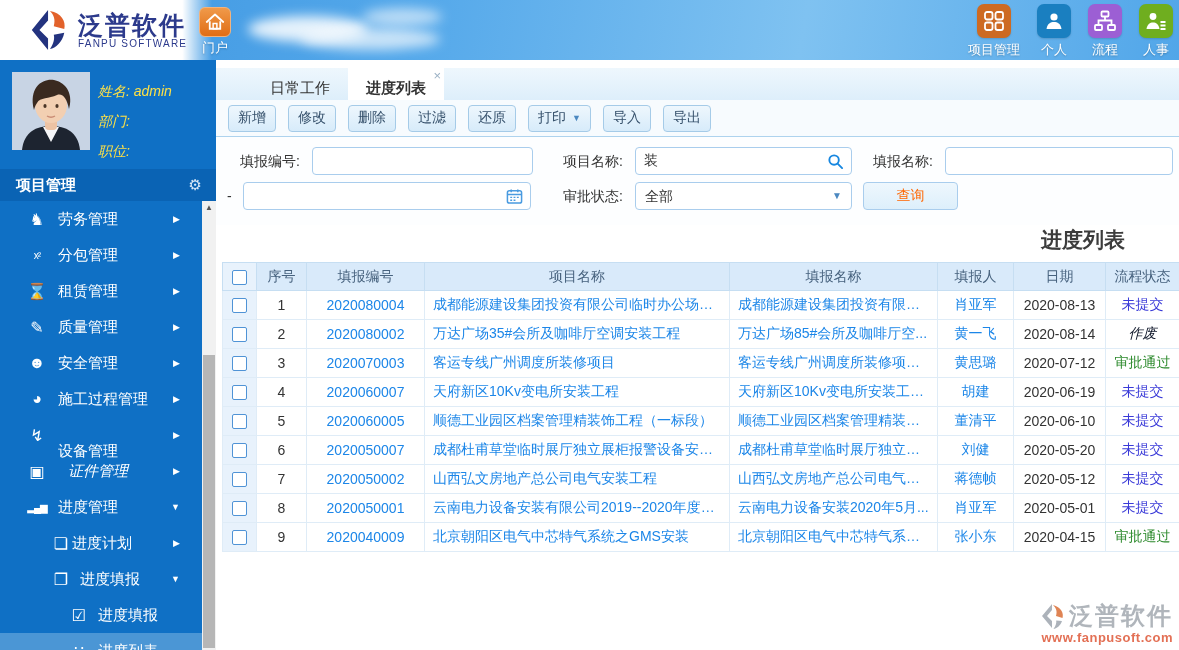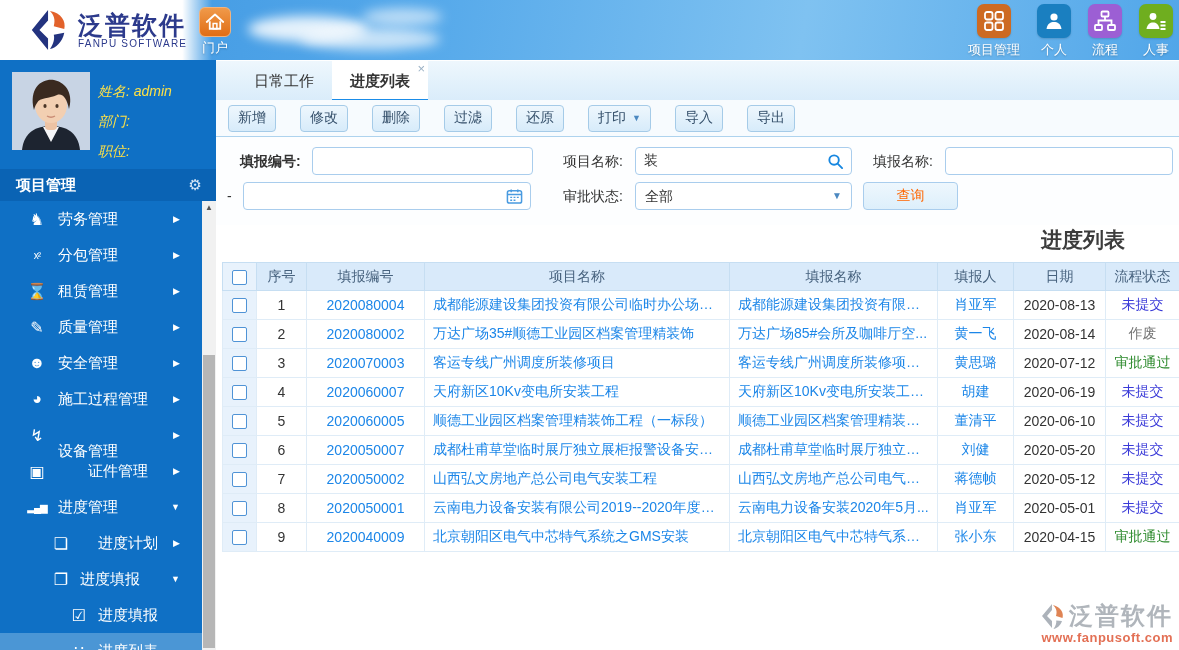--- a/index.html
+++ b/index.html
@@ -42,27 +42,27 @@
   .mi-icon { position:absolute; width:22px; text-align:center; font-size:16px; }
   .mi-icon.multi { font-size:10px; letter-spacing:-1px; }
   .mi-label { white-space:nowrap; }
   .mi-arrow { position:absolute; right:22px; font-size:9px; color:#fff; }
   .side-scroll { position:absolute; left:202px; top:141px; width:14px; height:449px; background:#f1f1f1; }
   .sb-arrow { height:14px; text-align:center; font-size:8px; color:#555; line-height:14px; cursor:pointer; }
   .sb-thumb { position:absolute; left:1px; top:154px; bottom:2px; width:12px; background:#b6b6b6; cursor:pointer; }
 
   
   .main { position:absolute; left:216px; top:60px; width:963px; height:590px; background:#fff; }
-  .tabbar { position:absolute; left:0; top:1px; right:0; height:40px; background:linear-gradient(#eef7fd,#d9ecfa); display:flex; padding-left:20px; }
+  .tabbar { position:absolute; left:0; top:8px; right:0; height:40px; background:linear-gradient(#eef7fd,#d9ecfa); display:flex; padding-left:36px; }
   .tab { position:relative; height:40px; line-height:40px; padding:0 18px; font-size:15px; color:#333; cursor:pointer; }
   .tab.active { background:#fff; font-weight:bold; border-bottom:2px solid #1a8ce8; }
   .tab-close { position:absolute; top:1px; right:3px; line-height:14px; font-size:13px; color:#9ab0c4; font-weight:normal; cursor:pointer; }
 
   .toolbar { position:absolute; left:0; top:40px; right:0; height:37px; background:#f7fbfe;
-             border-bottom:1px solid #aed3ee; display:flex; align-items:center; padding-left:12px; gap:24px; }
+             border-bottom:1px solid #aed3ee; display:flex; align-items:center; padding-left:12px; gap:12px; }
   .tb-btn { height:27px; padding:0 9px; border:1px solid #a5cbe8; border-radius:4px;
             background:linear-gradient(#eef7fd,#d7ebfa); color:#35506b; font-size:14px;
             font-family:inherit; display:flex; align-items:center; gap:6px; cursor:pointer; }
   .tb-caret { font-size:9px; color:#4b88c0; }
 
   .filters { position:absolute; left:0; top:77px; right:0; height:88px; background:#fdfeff; }
   .f-label { position:absolute; font-size:14px; color:#333; white-space:nowrap; }
   .f-input { position:absolute; height:28px; border:1px solid #a9cded; border-radius:4px; background:#fff;
              font-size:14px; color:#333; padding:0 8px; font-family:inherit; outline:none; }
   .f-ico { position:absolute; width:17px; height:17px; cursor:pointer; }
@@ -227,31 +227,31 @@
           <span class="mi-label" style="margin-left: 58px;">施工过程管理</span>
           <span class="mi-arrow">▶</span>
         </div>
         <div class="menu-item">
           <span class="mi-icon" style="left: 26px;">↯</span>
           <span class="mi-label" style="margin-left: 58px; margin-top: 32px;">设备管理</span>
           <span class="mi-arrow">▶</span>
         </div>
         <div class="menu-item">
           <span class="mi-icon" style="left: 26px;">▣</span>
-          <span class="mi-label" style="margin-left: 88px;">证件管理</span>
+          <span class="mi-label" style="margin-left: 68px; font-style: italic;">证件管理</span>
           <span class="mi-arrow">▶</span>
         </div>
         <div class="menu-item">
           <span class="mi-icon multi" style="left: 26px;">▂▄▆</span>
           <span class="mi-label" style="margin-left: 58px;">进度管理</span>
           <span class="mi-arrow">▼</span>
         </div>
         <div class="menu-item">
           <span class="mi-icon" style="left: 50px;">❏</span>
-          <span class="mi-label" style="margin-left: 98px;">进度计划</span>
+          <span class="mi-label" style="margin-left: 72px;">进度计划</span>
           <span class="mi-arrow">▶</span>
         </div>
         <div class="menu-item">
           <span class="mi-icon" style="left: 50px;">❐</span>
           <span class="mi-label" style="margin-left: 80px;">进度填报</span>
           <span class="mi-arrow">▼</span>
         </div>
         <div class="menu-item">
           <span class="mi-icon" style="left: 68px;">☑</span>
           <span class="mi-label" style="margin-left: 98px;">进度填报</span>
@@ -294,21 +294,21 @@
         </button>
         <button class="tb-btn">
           <span class="tb-label">导入</span>
         </button>
         <button class="tb-btn">
           <span class="tb-label">导出</span>
         </button>
       </div>
 
     <div class="filters">
-      <span class="f-label" style="left:24px;top:16px;font-weight:bold;">填报编号:</span>
+      <span class="f-label" style="left:24px;top:16px;">填报编号:</span>
       <input class="f-input" style="left: 96px; top: 10px; width: 221px;" value="">
       <span class="f-label" style="left:347px;top:16px;">项目名称:</span>
       <input class="f-input" style="left: 419px; top: 10px; width: 217px; padding-right: 28px;" value="装">
       <span class="f-ico" style="left:611px;top:16px;">
         <svg viewBox="0 0 18 18">
             <circle cx="7.5" cy="7.5" r="5" fill="none" stroke="#1787e0" stroke-width="2"></circle>
             <line x1="11.5" y1="11.5" x2="16" y2="16" stroke="#1787e0" stroke-width="2" stroke-linecap="round"></line>
           </svg>
       </span>
       <span class="f-label" style="left:657px;top:16px;">填报名称:</span>
@@ -366,25 +366,25 @@
             <td class="lnk">成都能源建设集团投资有限公司临时办公场所装...</td>
             <td class="lnk">成都能源建设集团投资有限公...</td>
             <td class="lnk c">肖亚军</td>
             <td class="dark c">2020-08-13</td>
             <td class="c" style="color: rgb(58, 58, 216);">未提交</td>
           </tr>
           <tr>
             <td class="chk"><span class="cbx"></span></td>
             <td class="dark c">2</td>
             <td class="lnk c">2020080002</td>
-            <td class="lnk">万达广场35#顺德工业园区档案管理精装饰</td>
+            <td class="lnk">万达广场35#会所及咖啡厅空调安装工程</td>
             <td class="lnk">万达广场85#会所及咖啡厅空...</td>
             <td class="lnk c">黄一飞</td>
             <td class="dark c">2020-08-14</td>
-            <td class="c" style="color: #737373;">作废</td>
+            <td class="c" style="color: #0f172a; font-style: italic;">作废</td>
           </tr>
           <tr>
             <td class="chk"><span class="cbx"></span></td>
             <td class="dark c">3</td>
             <td class="lnk c">2020070003</td>
             <td class="lnk">客运专线广州调度所装修项目</td>
             <td class="lnk">客运专线广州调度所装修项目...</td>
             <td class="lnk c">黄思璐</td>
             <td class="dark c">2020-07-12</td>
             <td class="c" style="color: rgb(46, 139, 46);">审批通过</td>

